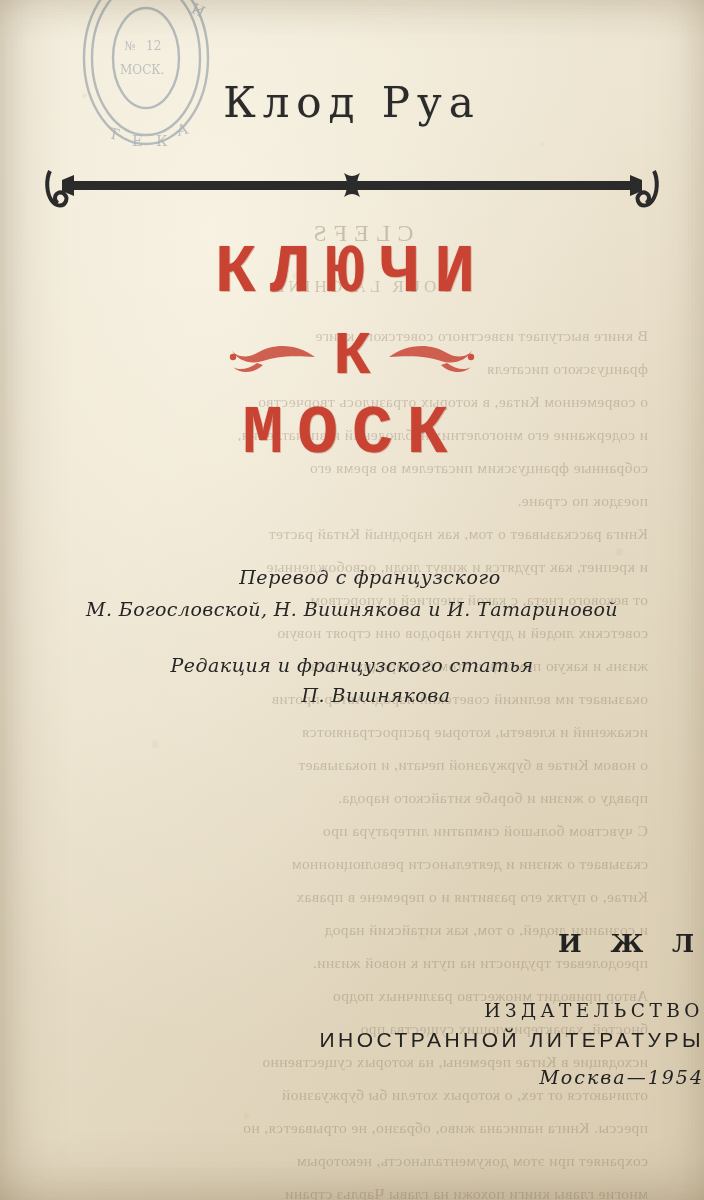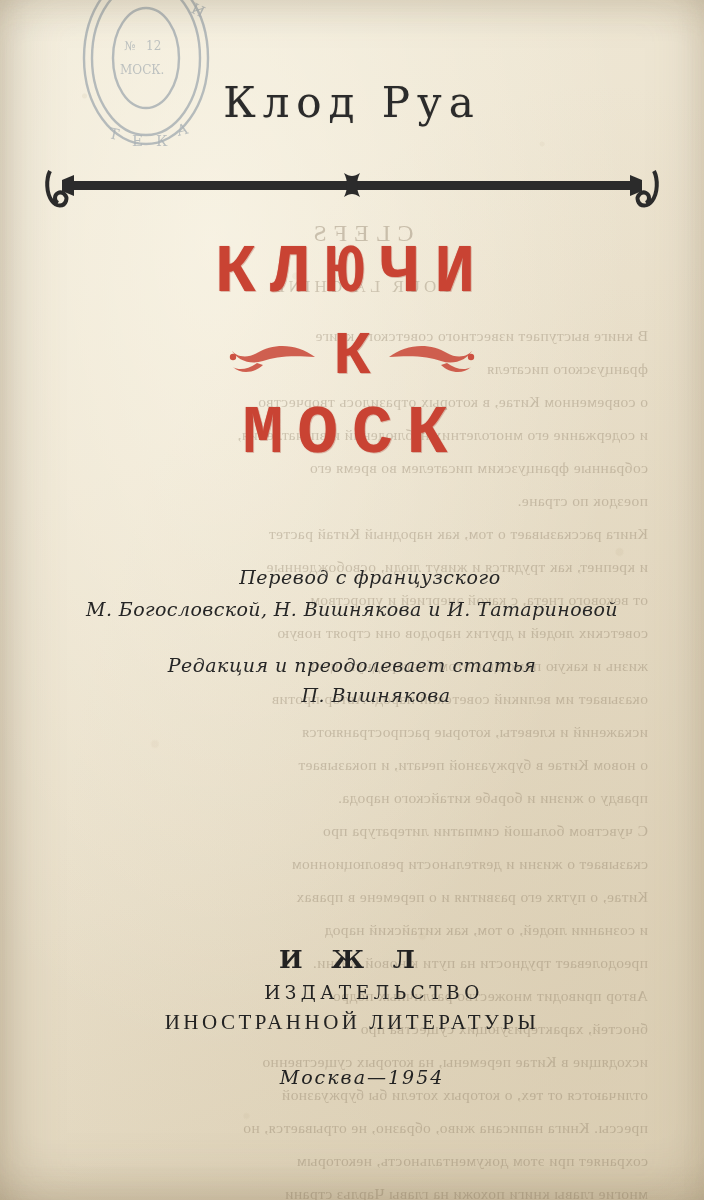--- a/index.html
+++ b/index.html
@@ -156,44 +156,44 @@
   .credits .c2 { font-size: 19px; letter-spacing: .4px; margin-top: 10px; }
   .credits .gap { height: 34px; }
   .credits .c3 { font-size: 19px; letter-spacing: .5px; }
   .credits .c4 { font-size: 19px; letter-spacing: .5px; margin-top: 8px; padding-left: 48px; }
 
   .imprint {
     position: absolute;
     bottom: 112px;
     left: 0;
     right: 0;
-    text-align: center;
+    text-align: right;
     color: #222;
   }
   .imprint .logo {
     font-family: "DejaVu Serif", serif;
     font-size: 25px;
     letter-spacing: 10px;
     font-weight: 600;
   }
   .imprint .pub1 {
-    margin-top: 8px;
+    margin-top: 42px;
     font-family: "DejaVu Serif", serif;
     font-size: 18.5px;
     letter-spacing: 4.5px;
     padding-left: 44px;
   }
   .imprint .pub2 {
     margin-top: 7px;
-    font-family: Liberation Serif, serif;
+    font-family: Liberation Sans, sans-serif;
     font-size: 21px;
     letter-spacing: 3.5px;
   }
   .imprint .city {
-    margin-top: 31px;
+    margin-top: 14px;
     font-family: "DejaVu Serif", serif;
     font-style: italic;
     font-size: 19px;
     letter-spacing: 2px;
     padding-left: 20px;
   }
 </style>
 </head>
 <body>
 
@@ -291,21 +291,21 @@
           <circle cx="86" cy="20" r="3.2" fill="currentColor"></circle>
         </svg>
       </div>
       <div class="t-line t-line-3">МОСК</div>
     </div>
 
     <div class="credits">
       <div class="c1">Перевод с французского</div>
       <div class="c2">М. Богословской, Н. Вишнякова и И. Татариновой</div>
       <div class="gap"></div>
-      <div class="c3">Редакция и преодолевает статья</div>
+      <div class="c3">Редакция и французского статья</div>
       <div class="c4">П. Вишнякова</div>
     </div>
 
     <div class="imprint">
       <div class="logo">И Ж Л</div>
       <div class="pub1">ИЗДАТЕЛЬСТВО</div>
       <div class="pub2">ИНОСТРАННОЙ ЛИТЕРАТУРЫ</div>
       <div class="city">Москва—1954</div>
     </div>
 

